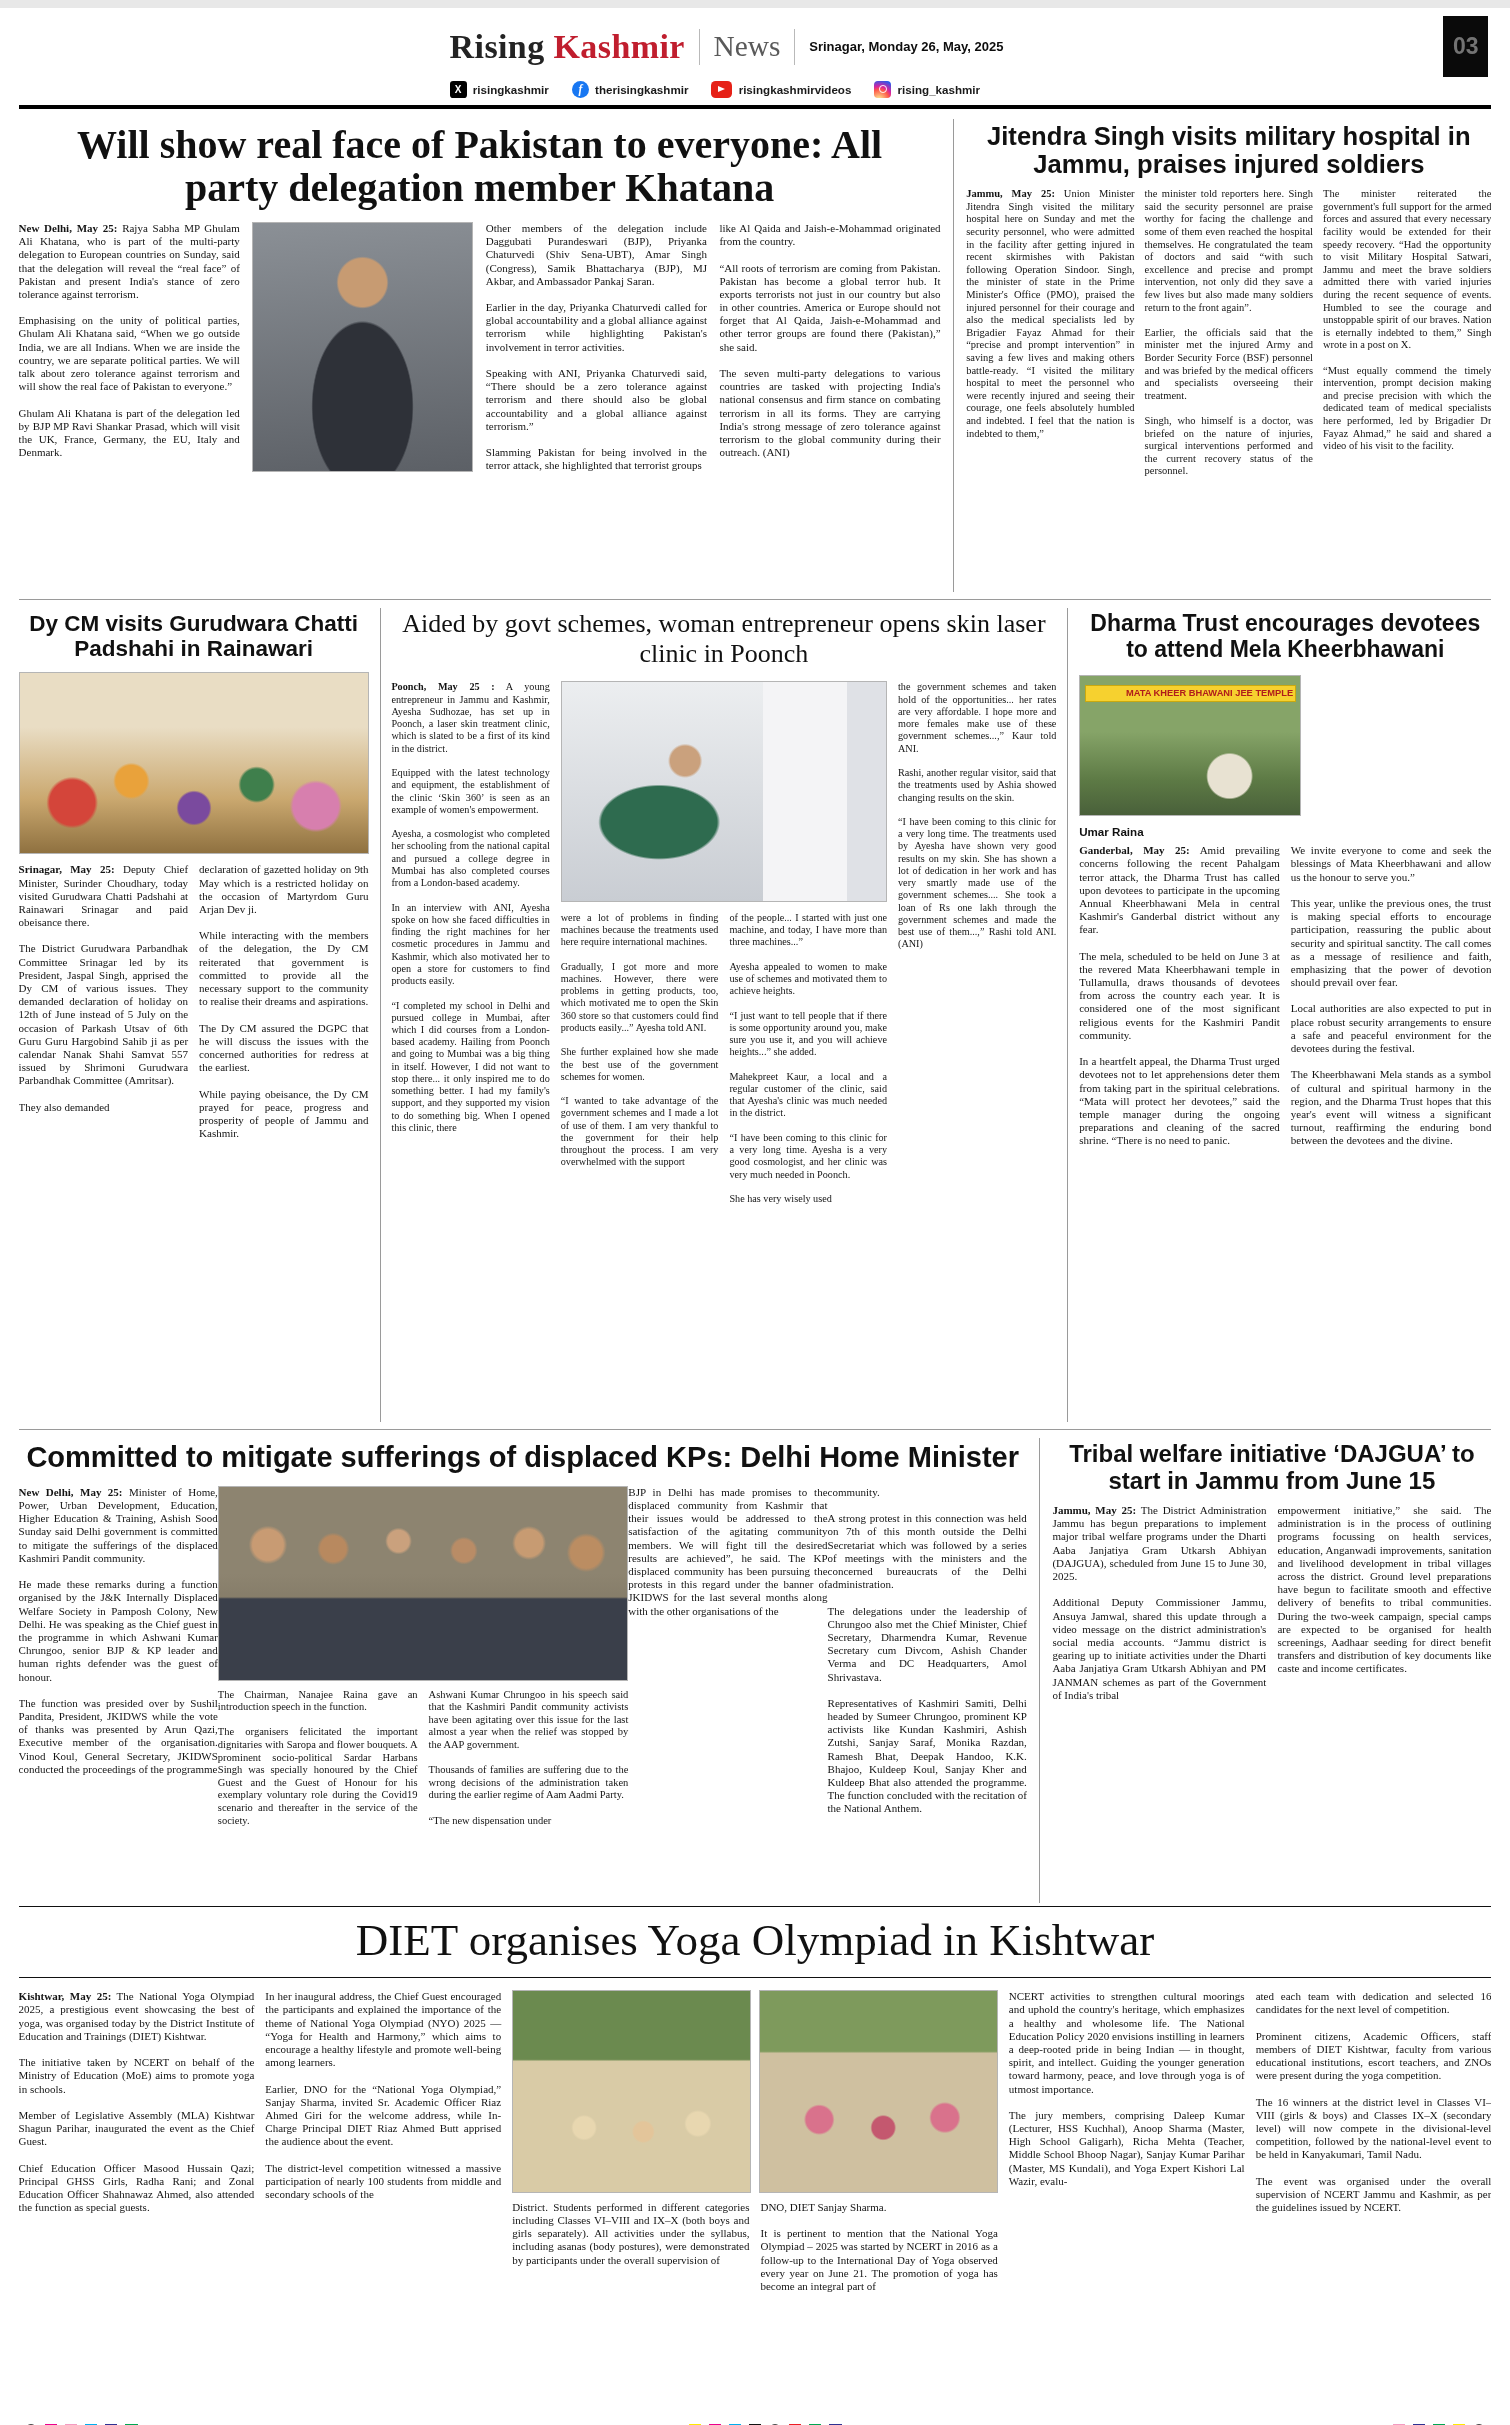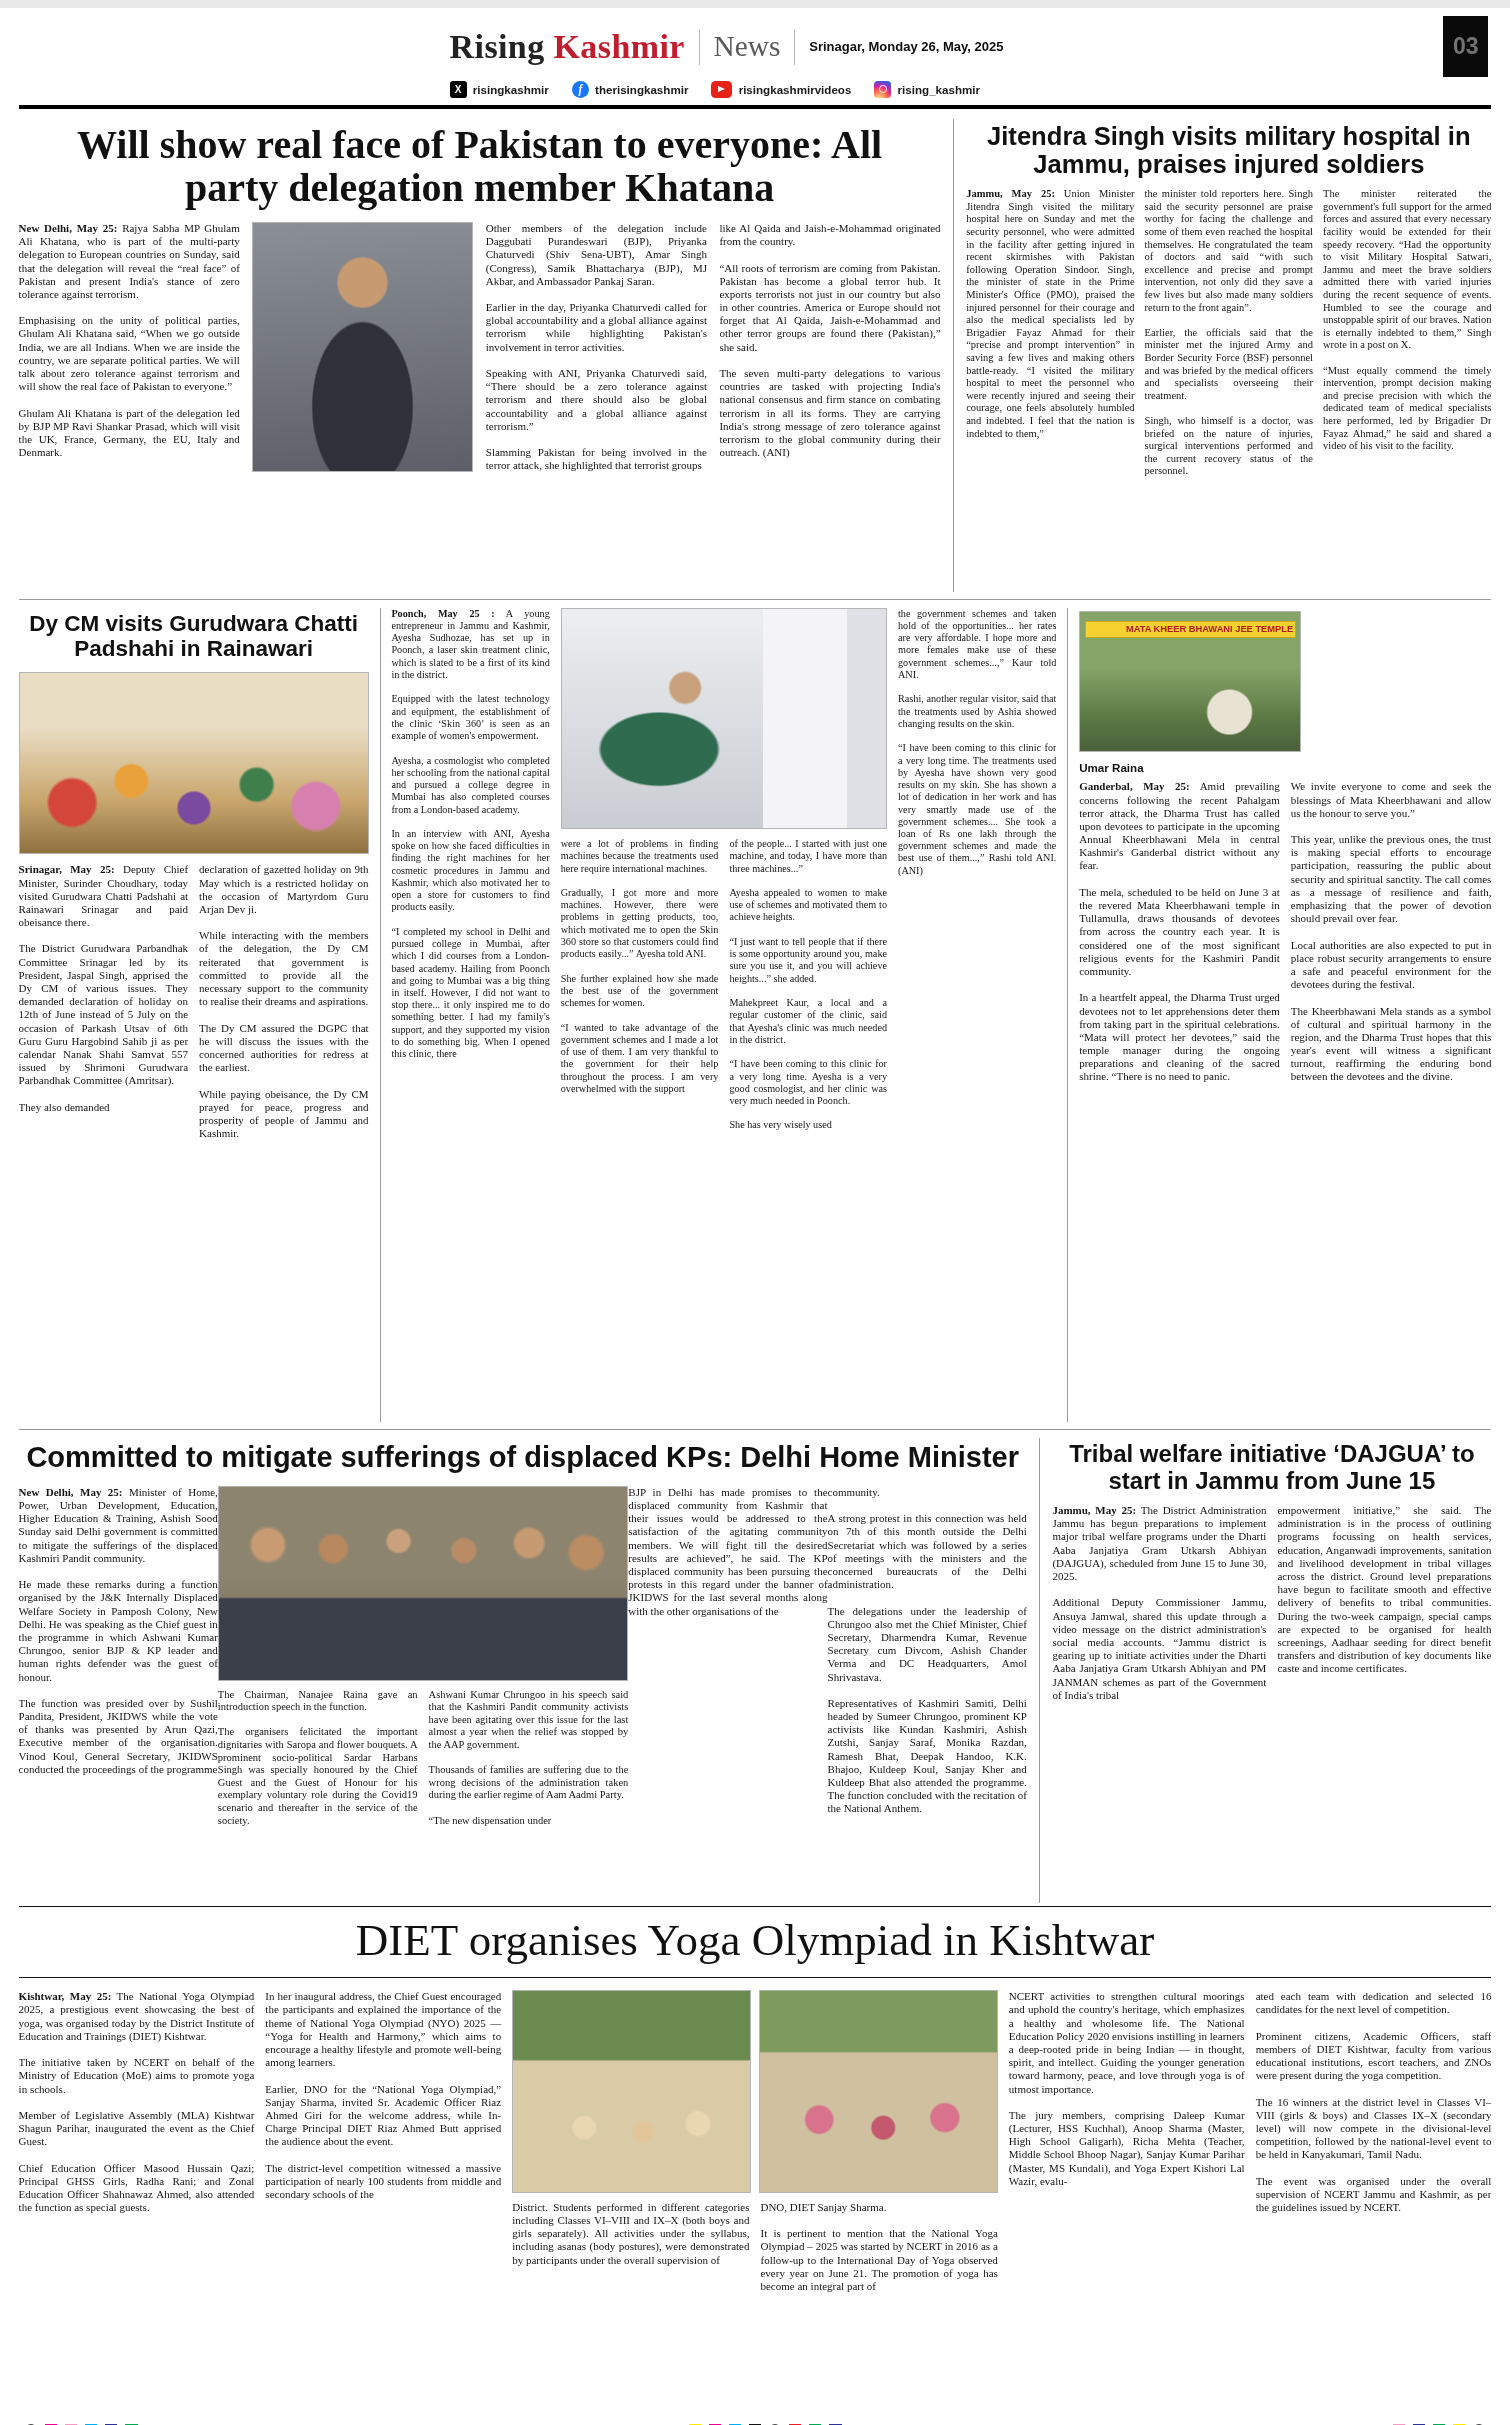--- a/index.html
+++ b/index.html
@@ -216,20 +216,21 @@
 
 While interacting with the members of the delegation, the Dy CM reiterated that government is committed to provide all the necessary support to the community to realise their dreams and aspirations.
 
 The Dy CM assured the DGPC that he will discuss the issues with the concerned authorities for redress at the earliest.
 
 While paying obeisance, the Dy CM prayed for peace, progress and prosperity of people of Jammu and Kashmir.</div>
       </div>
     </article>
     <div class="vrule"></div>
     <article class="art poonch">
+      <h2 class="hl-serif-lite">Aided by govt schemes, woman entrepreneur opens skin laser clinic in Poonch</h2>
       <div class="pn-body">
         <div class="bt"><span class="dl">Poonch, May 25 :</span><span> A young entrepreneur in Jammu and Kashmir, Ayesha Sudhozae, has set up in Poonch, a laser skin treatment clinic, which is slated to be a first of its kind in the district.
 
 Equipped with the latest technology and equipment, the establishment of the clinic ‘Skin 360’ is seen as an example of women's empowerment.
 
 Ayesha, a cosmologist who completed her schooling from the national capital and pursued a college degree in Mumbai has also completed courses from a London-based academy.
 
 In an interview with ANI, Ayesha spoke on how she faced difficulties in finding the right machines for her cosmetic procedures in Jammu and Kashmir, which also motivated her to open a store for customers to find products easily.
 
 “I completed my school in Delhi and pursued college in Mumbai, after which I did courses from a London-based academy. Hailing from Poonch and going to Mumbai was a big thing in itself. However, I did not want to stop there... it only inspired me to do something better. I had my family's support, and they supported my vision to do something big. When I opened this clinic, there</span></div>
@@ -258,20 +259,21 @@
         </div>
         <div class="bt">the government schemes and taken hold of the opportunities... her rates are very affordable. I hope more and more females make use of these government schemes...,” Kaur told ANI.
 
 Rashi, another regular visitor, said that the treatments used by Ashia showed changing results on the skin.
 
 “I have been coming to this clinic for a very long time. The treatments used by Ayesha have shown very good results on my skin. She has shown a lot of dedication in her work and has very smartly made use of the government schemes.... She took a loan of Rs one lakh through the government schemes and made the best use of them...,” Rashi told ANI. (ANI)</div>
       </div>
     </article>
     <div class="vrule"></div>
     <article class="art dharma">
+      <h2 class="hl-sans">Dharma Trust encourages devotees to attend Mela Kheerbhawani</h2>
       <div class="dh-top">
         <div class="photo dh-photo">
           <div class="temple-sign">MATA KHEER BHAWANI JEE TEMPLE</div>
         </div>
       </div>
       <div class="byline">Umar Raina</div>
       <div class="two-col">
         <div class="bt"><span class="dl">Ganderbal, May 25:</span><span> Amid prevailing concerns following the recent Pahalgam terror attack, the Dharma Trust has called upon devotees to participate in the upcoming Annual Kheerbhawani Mela in central Kashmir's Ganderbal district without any fear.
 
 The mela, scheduled to be held on June 3 at the revered Mata Kheerbhawani temple in Tullamulla, draws thousands of devotees from across the country each year. It is considered one of the most significant religious events for the Kashmiri Pandit community.

